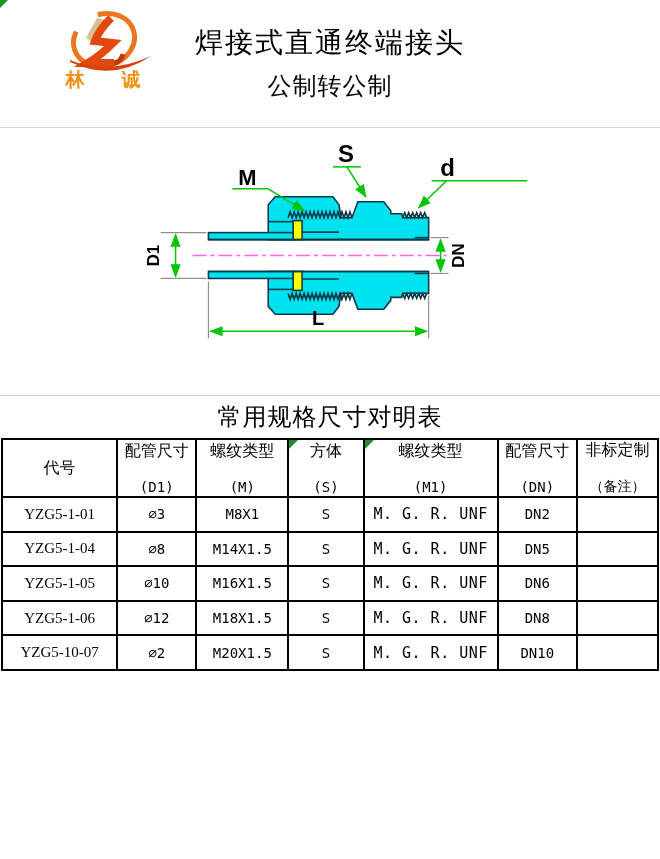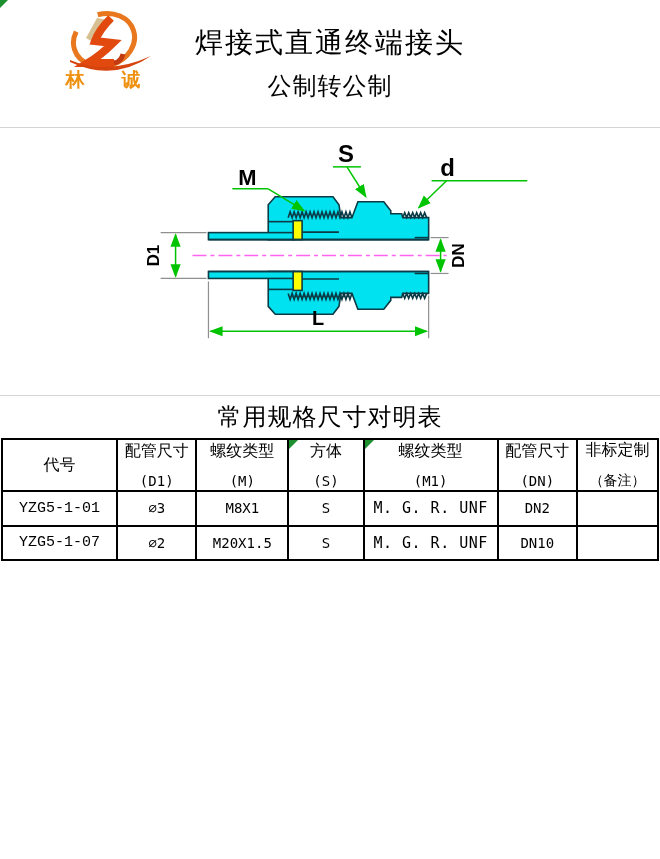--- a/index.html
+++ b/index.html
@@ -38,23 +38,23 @@
   .spec-table {
     border-collapse:collapse; table-layout:fixed; width:658px; margin-left:1px;
   }
   .spec-table th, .spec-table td {
     border:2px solid #000; text-align:center; vertical-align:middle;
     overflow:hidden; white-space:nowrap; padding:0;
   }
   .spec-table th { height:51px; font-weight:normal; position:relative; }
   .spec-table td { height:34.6px; color:#000; }
   th .h1 { font-family:"Liberation Serif","DejaVu Serif",serif; font-size:16px; color:#000; }
-  th .h2 { font-family:"DejaVu Sans Mono",monospace; font-size:14px; color:#000; margin-top:11px; }
+  th .h2 { font-family:"DejaVu Sans Mono",monospace; font-size:14px; color:#000; margin-top:17px; }
   .spec-table td { font-family:"DejaVu Sans Mono",monospace; font-size:14px; }
-  .spec-table td:first-child { font-family:Liberation Mono, monospace; font-size:15px; }
+  .spec-table td:first-child { font-family:Liberation Serif, serif; font-size:15px; }
   .spec-table td:nth-child(5) { font-size:15px; letter-spacing:0.5px; }
   .cmt {
     position:absolute; top:0; left:0; width:0; height:0;
     border-top:9px solid #1e8f2e; border-right:9px solid transparent;
   }
 </style>
 </head>
 <body>
 
 <div class="page">
@@ -180,21 +180,48 @@
         <tr>
           <td>YZG5-1-01</td>
           <td>∅3</td>
           <td>M8X1</td>
           <td>S</td>
           <td>M. G. R. UNF</td>
           <td>DN2</td>
           <td></td>
         </tr>
         <tr>
-          <td>YZG5-1-07</td>
+          <td>YZG5-1-04</td>
+          <td>∅8</td>
+          <td>M14X1.5</td>
+          <td>S</td>
+          <td>M. G. R. UNF</td>
+          <td>DN5</td>
+          <td></td>
+        </tr>
+        <tr>
+          <td>YZG5-1-05</td>
+          <td>∅10</td>
+          <td>M16X1.5</td>
+          <td>S</td>
+          <td>M. G. R. UNF</td>
+          <td>DN6</td>
+          <td></td>
+        </tr>
+        <tr>
+          <td>YZG5-1-06</td>
+          <td>∅12</td>
+          <td>M18X1.5</td>
+          <td>S</td>
+          <td>M. G. R. UNF</td>
+          <td>DN8</td>
+          <td></td>
+        </tr>
+        <tr>
+          <td>YZG5-10-07</td>
           <td>∅2</td>
           <td>M20X1.5</td>
           <td>S</td>
           <td>M. G. R. UNF</td>
           <td>DN10</td>
           <td></td>
         </tr>
       </tbody>
   </table>
 </div>

